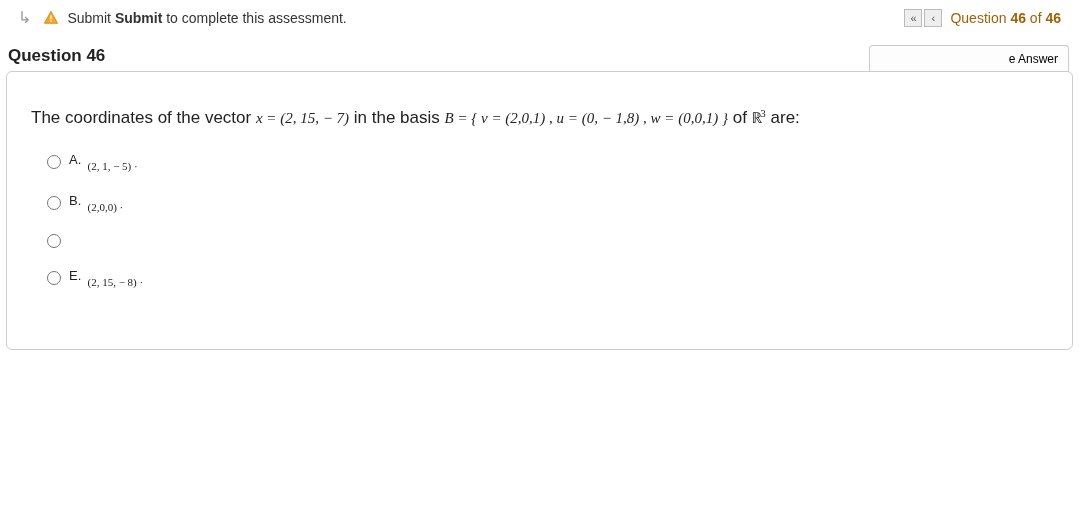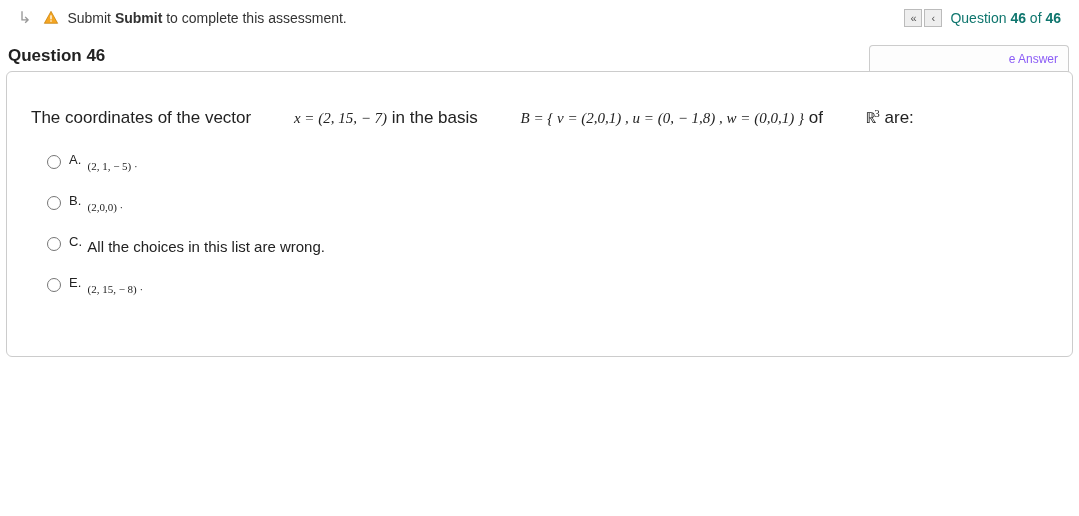--- a/index.html
+++ b/index.html
@@ -50,21 +50,21 @@
     color: #555;
     font-size: 11px;
     display: inline-flex;
     align-items: center;
     justify-content: center;
     cursor: pointer;
   }
   .qcount {
     font-size: 14px;
     margin-left: 6px;
-    color: #0f766e;
+    color: #a16207;
   }
   .qcount b { font-weight: 700; }
 
   .question-header {
     display: flex;
     align-items: flex-end;
     justify-content: space-between;
     padding: 0 6px 0 6px;
     margin-top: 10px;
     gap: 8px;
@@ -75,21 +75,21 @@
     padding-left: 2px;
     padding-bottom: 6px;
   }
   .answer-tab {
     border: 1px solid #ccc;
     border-bottom: none;
     border-top-left-radius: 4px;
     border-top-right-radius: 4px;
     background: #fdfdfd;
     font-size: 12px;
-    color: #8b5cf6;
+    color: #000000;
     padding: 6px 10px 6px 28px;
     min-width: 200px;
     text-align: right;
     margin-right: 4px;
   }
   .question-box {
     border: 1px solid #ccc;
     border-radius: 6px;
     margin: 0 6px 0 6px;
     padding: 34px 24px 40px 24px;
@@ -98,21 +98,20 @@
   }
   .stem {
     font-size: 17px;
     line-height: 1.4;
     margin-bottom: 22px;
   }
   .math {
     font-family: "Times New Roman", Times, serif;
     font-style: italic;
     font-size: 15px;
-    margin-left: 38px;
   }
   .sub {
     font-size: 11px;
     vertical-align: sub;
     font-style: normal;
   }
   .dsR {
     font-family: "Times New Roman", Times, serif;
     font-weight: normal;
     font-style: normal;
@@ -197,24 +196,20 @@
     </li>
     <li class="choice">
       <input type="radio" name="q46" style="">
       <span class="choice-label">
         <span class="choice-letter">B.</span>
         <span class="choice-math">(2,0,0) ·</span>
       </span>
     </li>
     <li class="choice">
       <input type="radio" name="q46" style="">
-      <span class="choice-label">
-        <span class="choice-letter">C.</span>
-        <span>All the choices in this list are wrong.</span>
-      </span>
     </li>
     <li class="choice">
       <input type="radio" name="q46" style="">
       <span class="choice-label">
         <span class="choice-letter">E.</span>
         <span class="choice-math">(2, 15, − 8) ·</span>
       </span>
     </li>
   </ul>
 </div>

